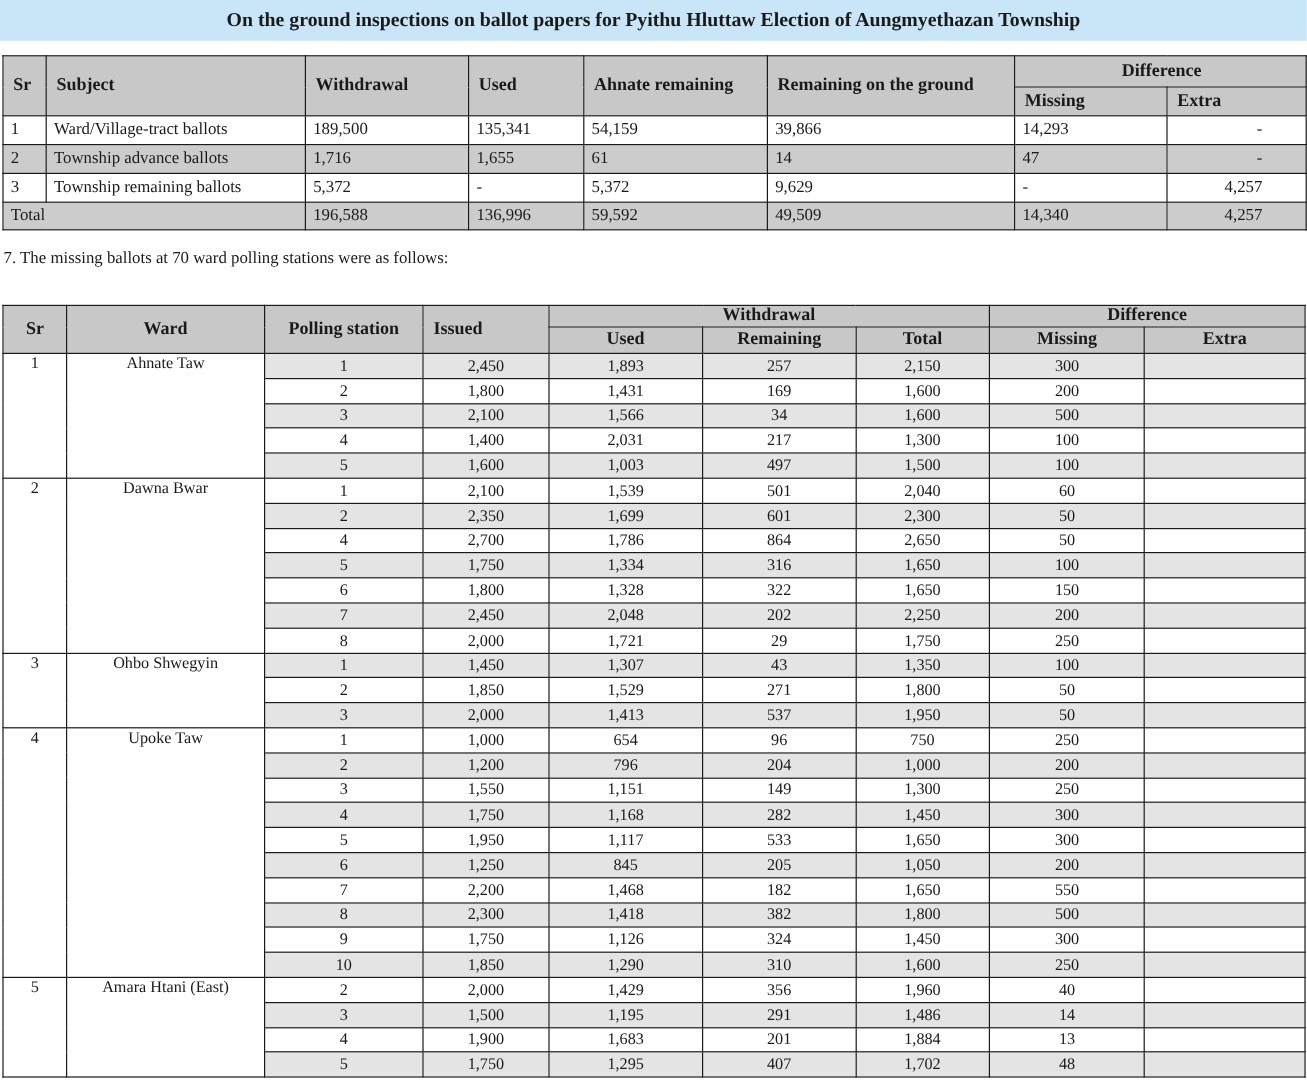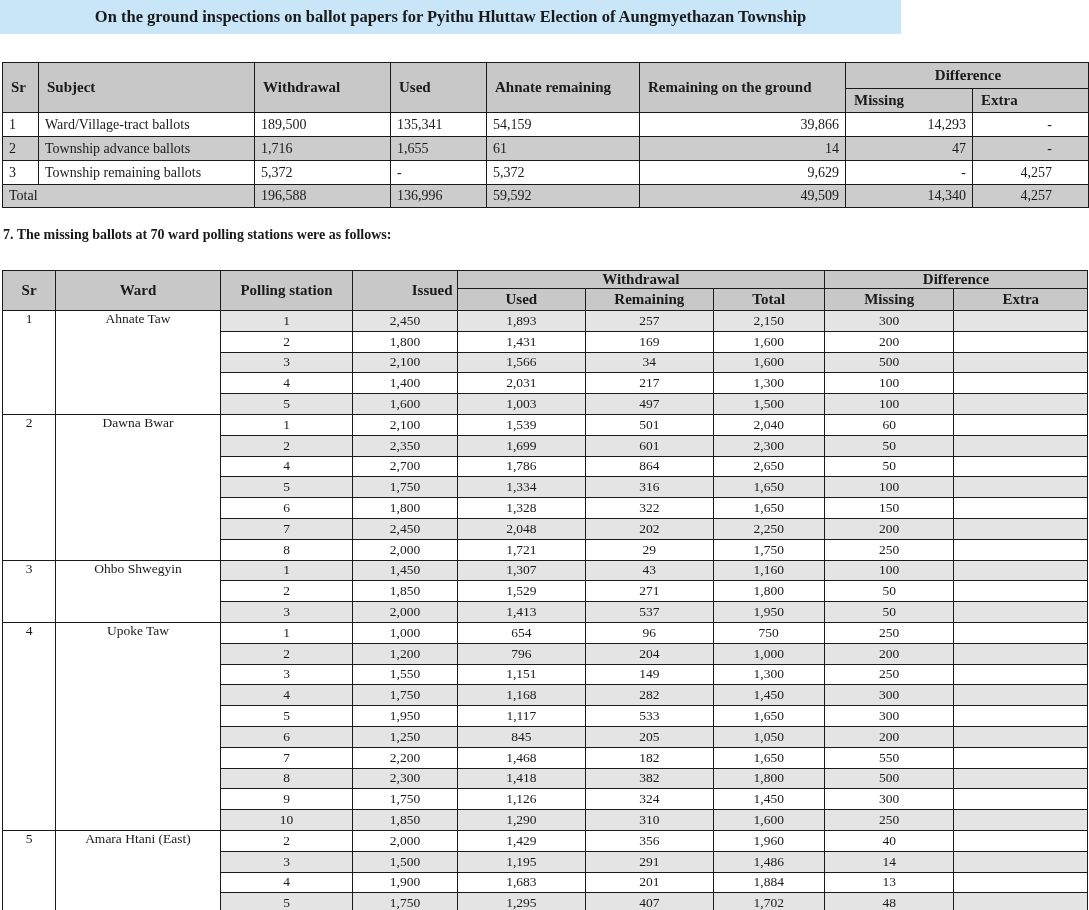--- a/index.html
+++ b/index.html
@@ -2,48 +2,48 @@
 <html><head>
 <meta charset="utf-8">
 <style>
   html, body { margin: 0; padding: 0; background: #ffffff; }
   body {
     width: 1089px; height: 910px; overflow: hidden;
     font-family: "Liberation Serif", "DejaVu Serif", serif;
     color: #1a1a1a; position: relative;
   }
   .title-bar {
-    position: absolute; left: 0; top: 0; width: 901px; height: 34px;
+    position: absolute; left: 0; top: 0; width: 1089px; height: 34px;
     background: #c8e6f8;
     display: flex; align-items: center; justify-content: center;
     font-weight: bold; font-size: 16.5px; color: #1a1a1a;
   }
-  table { border-collapse: collapse; position: absolute; table-layout: fixed; margin-top: 16px; }
+  table { border-collapse: collapse; position: absolute; table-layout: fixed; }
   td, th { border: 1px solid #1a1a1a; padding: 0 6px; font-size: 14px; white-space: nowrap; overflow: hidden; }
   th { font-weight: bold; background: #c8c8c8; }
 
   
   #summary { left: 2px; top: 46px; width: 1086px; }
   #summary th { font-size: 15px; text-align: left; padding-left: 8px; }
   #summary th.center { text-align: center; }
   #summary td.num { padding-right: 40px; }
-  #summary td.num-c { text-align: right; }
+  #summary td.num-c { text-align: left; }
   #summary td.num-r { text-align: right; padding-right: 36px; }
   #summary tr.row td { height: 23px; }
   #summary tr.shade td { background: #cccccc; }
   #summary tr.total td { background: #cccccc; height: 22px; }
 
   .intro {
-    position: absolute; left: 3px; top: 227px; font-size: 14px; font-weight: bold;
+    position: absolute; left: 3px; top: 208px; font-size: 14px;
   }
 
   
   #detail { left: 2px; top: 254px; width: 1086px; }
   #detail th { font-size: 15px; text-align: center; padding: 0 4px; }
-  #detail th.left { text-align: right; padding-left: 8px; }
+  #detail th.left { text-align: left; padding-left: 8px; }
   #detail td { height: 19.8px; font-size: 13.5px; padding: 0 4px; }
   #detail td.c { text-align: center; }
   #detail td.sr, #detail td.ward { vertical-align: top; text-align: center; background: #ffffff; padding-top: 0; }
   #detail tr.shade td.d { background: #e4e4e4; }
 </style>
 </head>
 <body>
 
 <div class="title-bar">On the ground inspections on ballot papers for Pyithu Hluttaw Election of Aungmyethazan Township</div>
 
@@ -260,21 +260,21 @@
         <td class="c d">250</td>
         <td class="c d"></td>
       </tr>
       <tr class="shade">
         <td class="sr" rowspan="3">3</td>
         <td class="ward" rowspan="3">Ohbo Shwegyin</td>
         <td class="c d">1</td>
         <td class="c d">1,450</td>
         <td class="c d">1,307</td>
         <td class="c d">43</td>
-        <td class="c d">1,160</td>
+        <td class="c d">1,350</td>
         <td class="c d">100</td>
         <td class="c d"></td>
       </tr>
       <tr>
         <td class="c d">2</td>
         <td class="c d">1,850</td>
         <td class="c d">1,529</td>
         <td class="c d">271</td>
         <td class="c d">1,800</td>
         <td class="c d">50</td>

